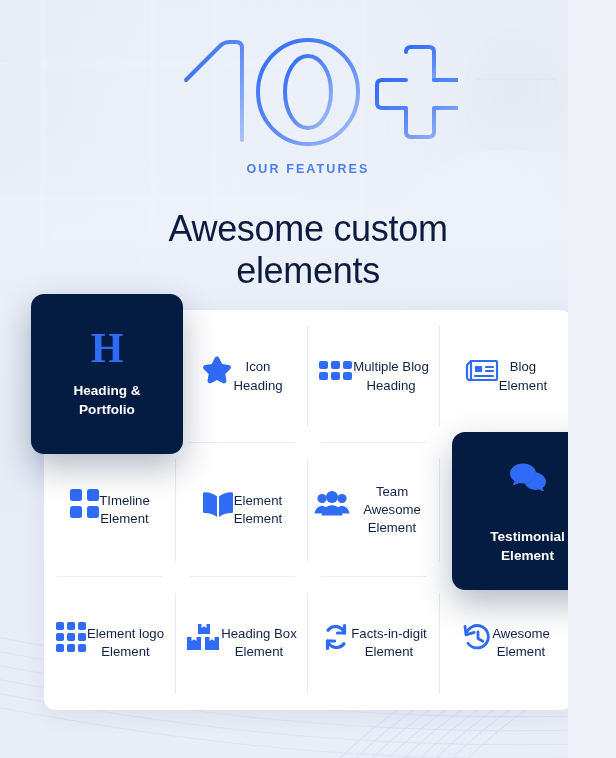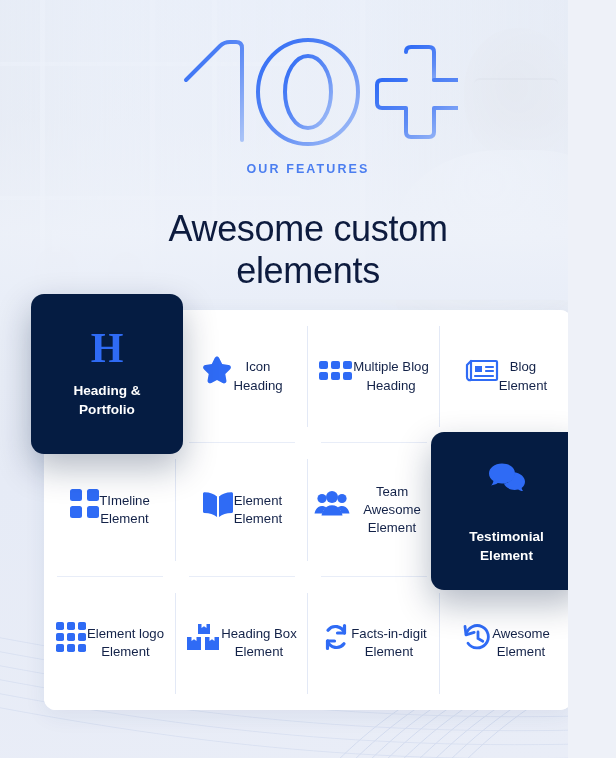--- a/index.html
+++ b/index.html
@@ -223,21 +223,21 @@
   .card-hl .cell-label { color: #ffffff; font-weight: bold; font-size: 13.6px; }
   .card-hl .cell-icon { margin-bottom: 14px; }
 
   #card-heading {
     left: -13px;
     top: -16px;
     width: 152px;
     height: 160px;
   }
   #card-testimonial {
-    left: 387px;
+    left: 408px;
     top: 122px;
     width: 151px;
     height: 158px;
     gap: 17px;
   }
 
   .serif-h {
     font-family: "Liberation Serif", serif;
     font-size: 42px;
     font-weight: bold;

